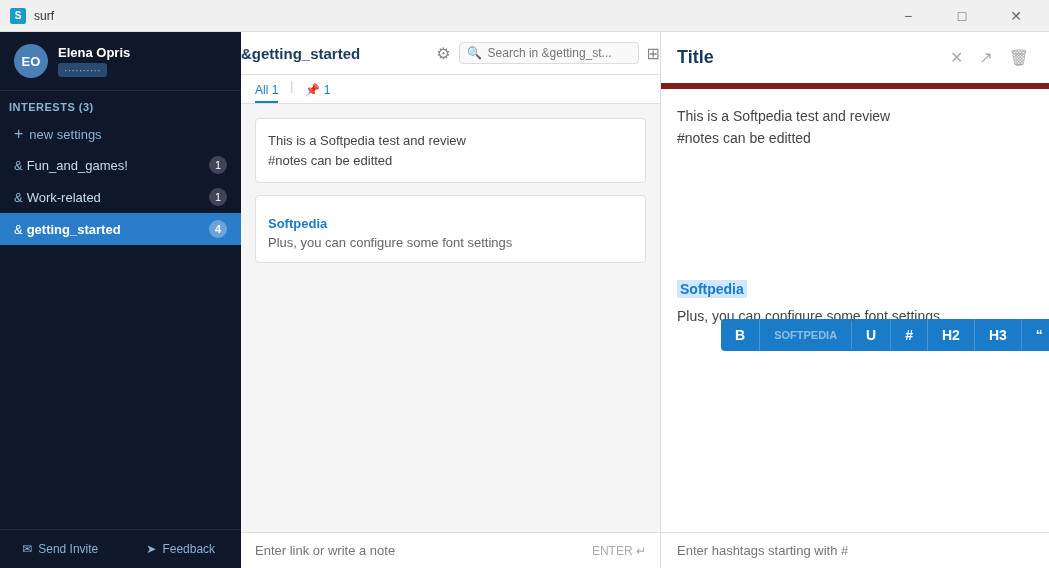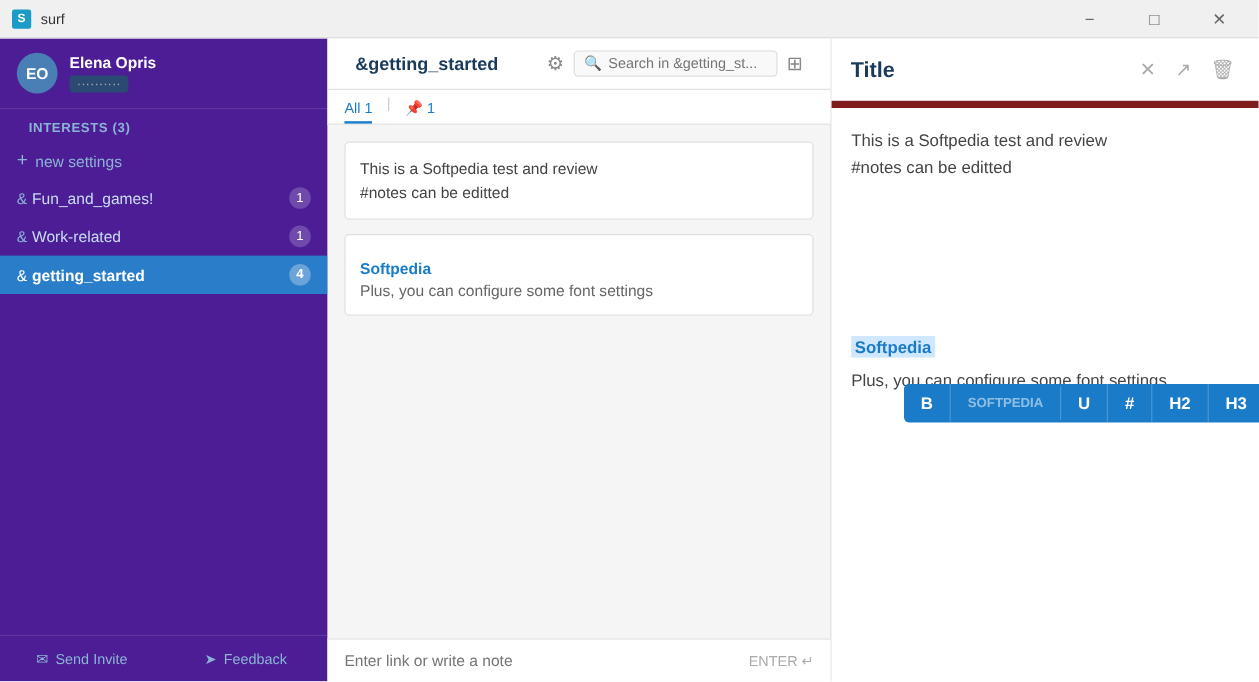--- a/index.html
+++ b/index.html
@@ -39,22 +39,22 @@
 
     
     .main {
       flex: 1;
       display: flex;
       overflow: hidden;
     }
 
     
     .sidebar {
-      width: 273px;
-      background: #4c1d95;
+      width: 241px;
+      background: #0f172a;
       display: flex;
       flex-direction: column;
       flex-shrink: 0;
     }
     .sidebar-user {
       padding: 12px 14px;
       display: flex;
       align-items: center;
       border-bottom: 1px solid rgba(255,255,255,0.1);
     }
@@ -66,21 +66,21 @@
       flex-shrink: 0;
       overflow: hidden;
       display: flex; align-items: center; justify-content: center;
       font-size: 13px; color: #fff; font-weight: bold;
     }
     .user-info { flex: 1; }
     .user-name { color: #fff; font-size: 13px; font-weight: 600; }
     .user-status { color: #aaa; font-size: 11px; background: #2a4a72; border-radius: 3px; padding: 1px 6px; margin-top: 2px; display: inline-block; }
 
     .sidebar-section-header {
-      padding: 10px 24px 6px;
+      padding: 10px 9px 6px;
       color: #8ab3d4;
       font-size: 11px;
       font-weight: 700;
       letter-spacing: 0.5px;
     }
     .sidebar-new-interest {
       padding: 6px 14px;
       display: flex;
       align-items: center;
       color: #8ab3d4;
@@ -129,21 +129,21 @@
     .middle-panel {
       width: 420px;
       background: #f5f5f5;
       display: flex;
       flex-direction: column;
       border-right: 1px solid #ddd;
       flex-shrink: 0;
     }
     .middle-header {
       background: #fff;
-      padding: 10px 23px;
+      padding: 10px 0;
       border-bottom: 1px solid #e0e0e0;
       display: flex;
       align-items: center;
       gap: 8px;
     }
     .channel-title {
       font-size: 15px;
       font-weight: 600;
       color: #1a3a5c;
       flex: 1;
@@ -410,15 +410,18 @@
         <div class="fmt-btn">H3</div>
         <div class="fmt-btn">“</div>
       </div>
 
       <div style="margin-top: 130px;">
         <a class="right-link">Softpedia</a>
         <div class="right-subtext">Plus, you can configure some font settings</div>
       </div>
     </div>
 
+    <div class="right-footer">
+      <input type="text" placeholder="Enter hashtags starting with #" style="">
+    </div>
   </div>
 
 </div>
 
 </body></html>

